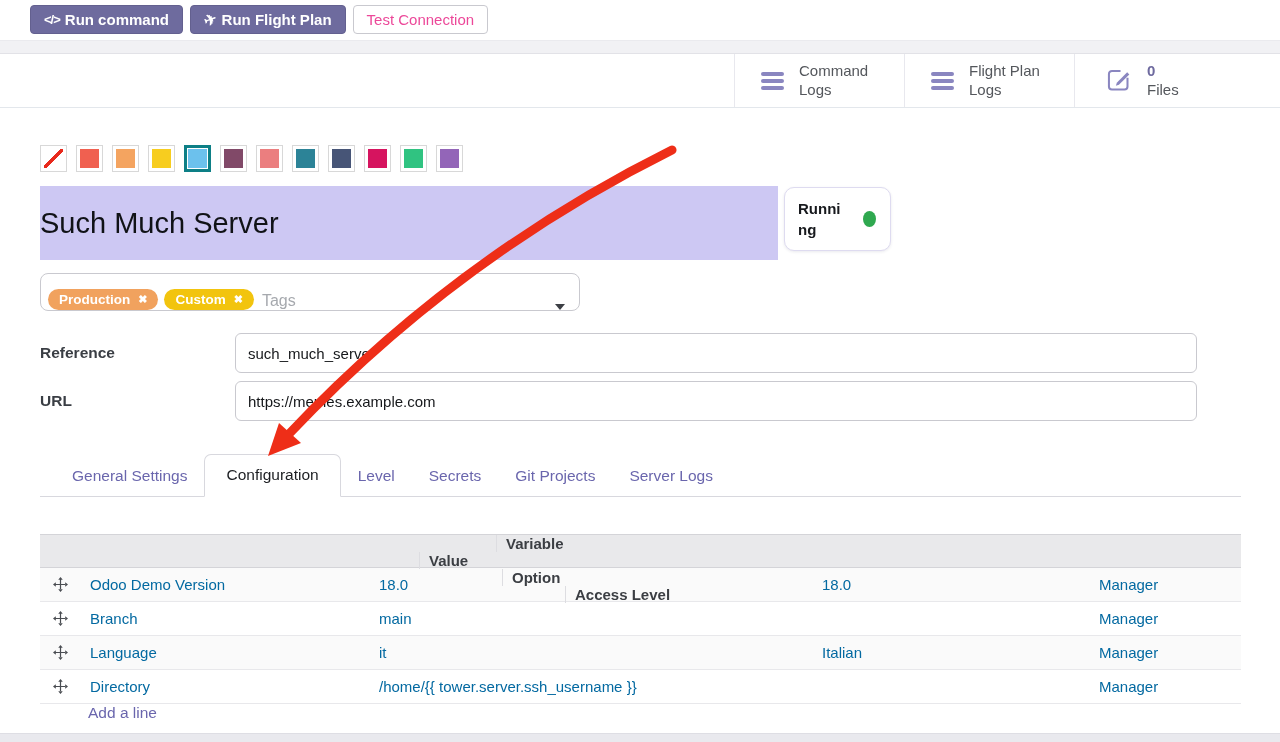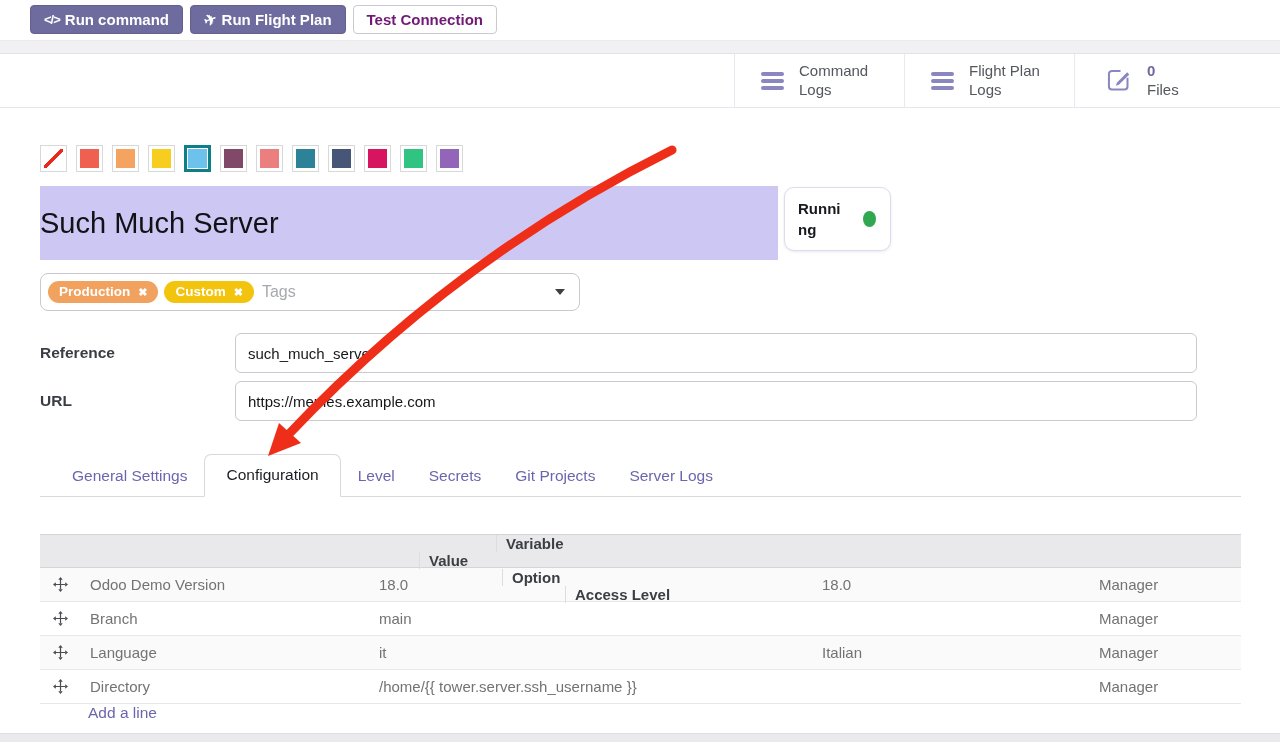--- a/index.html
+++ b/index.html
@@ -10,21 +10,21 @@
   }
 
   
   .toolbar { display:flex; gap:7px; padding:5px 0 0 30px; height:34px; align-items:flex-start; }
   .btn {
     height:29px; padding:0 13px; border-radius:4px; font-size:15px; font-weight:700;
     display:inline-flex; align-items:center; gap:5px; border:1px solid transparent;
     cursor:pointer; font-family:inherit; line-height:1;
   }
   .btn-purple { background:#6e6b9e; color:#fff; border-color:#63608f; }
-  .btn-white  { background:#fff; color:#701a75; border-color:#c9c9cf; font-weight:700; }
+  .btn-white  { background:#fff; color:#ec4899; border-color:#c9c9cf; font-weight:400; }
   .btn-ic { font-weight:700; font-size:13px; letter-spacing:-1px; }
   .plane { display:inline-block; transform:rotate(-20deg); font-size:15px; }
 
   .status-strip { height:14px; margin-top:6px; background:#f1f1f4; border-top:1px solid #eaeaee; border-bottom:1px solid #e2e2e7; }
 
   
   .header-bar { height:54px; border-bottom:1px solid #e3e7ec; display:flex; justify-content:flex-end; background:#fff; }
   .stat-btn {
     width:170px; border-left:1px solid #e8e8ee; display:flex; align-items:center; gap:15px;
     padding-left:26px; cursor:pointer; background:#fff;
@@ -55,21 +55,21 @@
     margin-top:1px; width:107px; height:64px; background:#fff; border:1px solid #dedbf0;
     border-radius:10px; box-shadow:0 1px 3px rgba(40,40,80,.10);
     display:flex; align-items:center; justify-content:space-between;
     padding:0 14px 0 13px; cursor:pointer;
   }
   .status-text { font-weight:700; font-size:15px; color:#17191d; width:45px; line-height:1.4; word-break:break-all; }
   .status-dot { width:13px; height:16px; border-radius:50%; flex:none; }
 
   .tags-box {
     margin-top:13px; width:540px; height:38px; border:1px solid #c9c9cf; border-radius:8px;
-    display:flex; align-items:center; padding:0 14px 0 7px; gap:6px; cursor:text; background:#fff;
+    display:flex; align-items:flex-end; padding:0 14px 0 7px; gap:6px; cursor:text; background:#fff;
   }
   .tag-pill {
     display:inline-flex; align-items:center; gap:8px; border-radius:13px; padding:4px 11px;
     color:#fff; font-weight:700; font-size:13.5px; line-height:1;
   }
   .tag-x { font-size:11px; cursor:pointer; }
   .tags-ph { color:#a6a9ae; font-size:16px; margin-left:2px; }
   .caret { margin-left:auto; width:0; height:0; border-left:5px solid transparent; border-right:5px solid transparent; border-top:6px solid #3c3f44; cursor:pointer; }
 
   .field-row { display:flex; align-items:center; margin-top:8px; }
@@ -95,21 +95,21 @@
     height:34px; align-items:center; font-weight:700; color:#3b3e43;flex-direction:column;
   }
   .thead .cell { border-left:1px solid #dddde1; height:100%; display:flex; align-items:center; }
   .thead .cell:first-child { border-left:none; }
   .cell { padding-left:9px; }
   .c-drag { width:41px; padding-left:0; display:flex; justify-content:center; }
   .c-var { width:289px; }
   .c-val { width:443px; }
   .c-opt { width:277px; }
   .c-acc { width:151px; }
-  .trow { display:flex; height:34px; align-items:center; border-bottom:1px solid #e8e8eb; color:#737373; background:#fff; cursor:pointer; }
+  .trow { display:flex; height:34px; align-items:center; border-bottom:1px solid #e8e8eb; color:#0369a1; background:#fff; cursor:pointer; }
   .trow.alt { background:#fafafa; }
   .drag-handle { color:#4a4d52; display:inline-flex; cursor:grab; }
   .add-line-row { height:34px; display:flex; padding-left:48px; }
   .add-line-link { color:#6a66ad; font-size:15.5px; cursor:pointer; text-decoration:none; }
 
   .bottom-strip { position:absolute; left:0; right:0; bottom:0; height:9px; background:#e9e9ee; border-top:1px solid #dedee4; }
 
   .arrow-overlay { position:absolute; left:0; top:0; z-index:40; pointer-events:none; }
 </style>
 </head>

